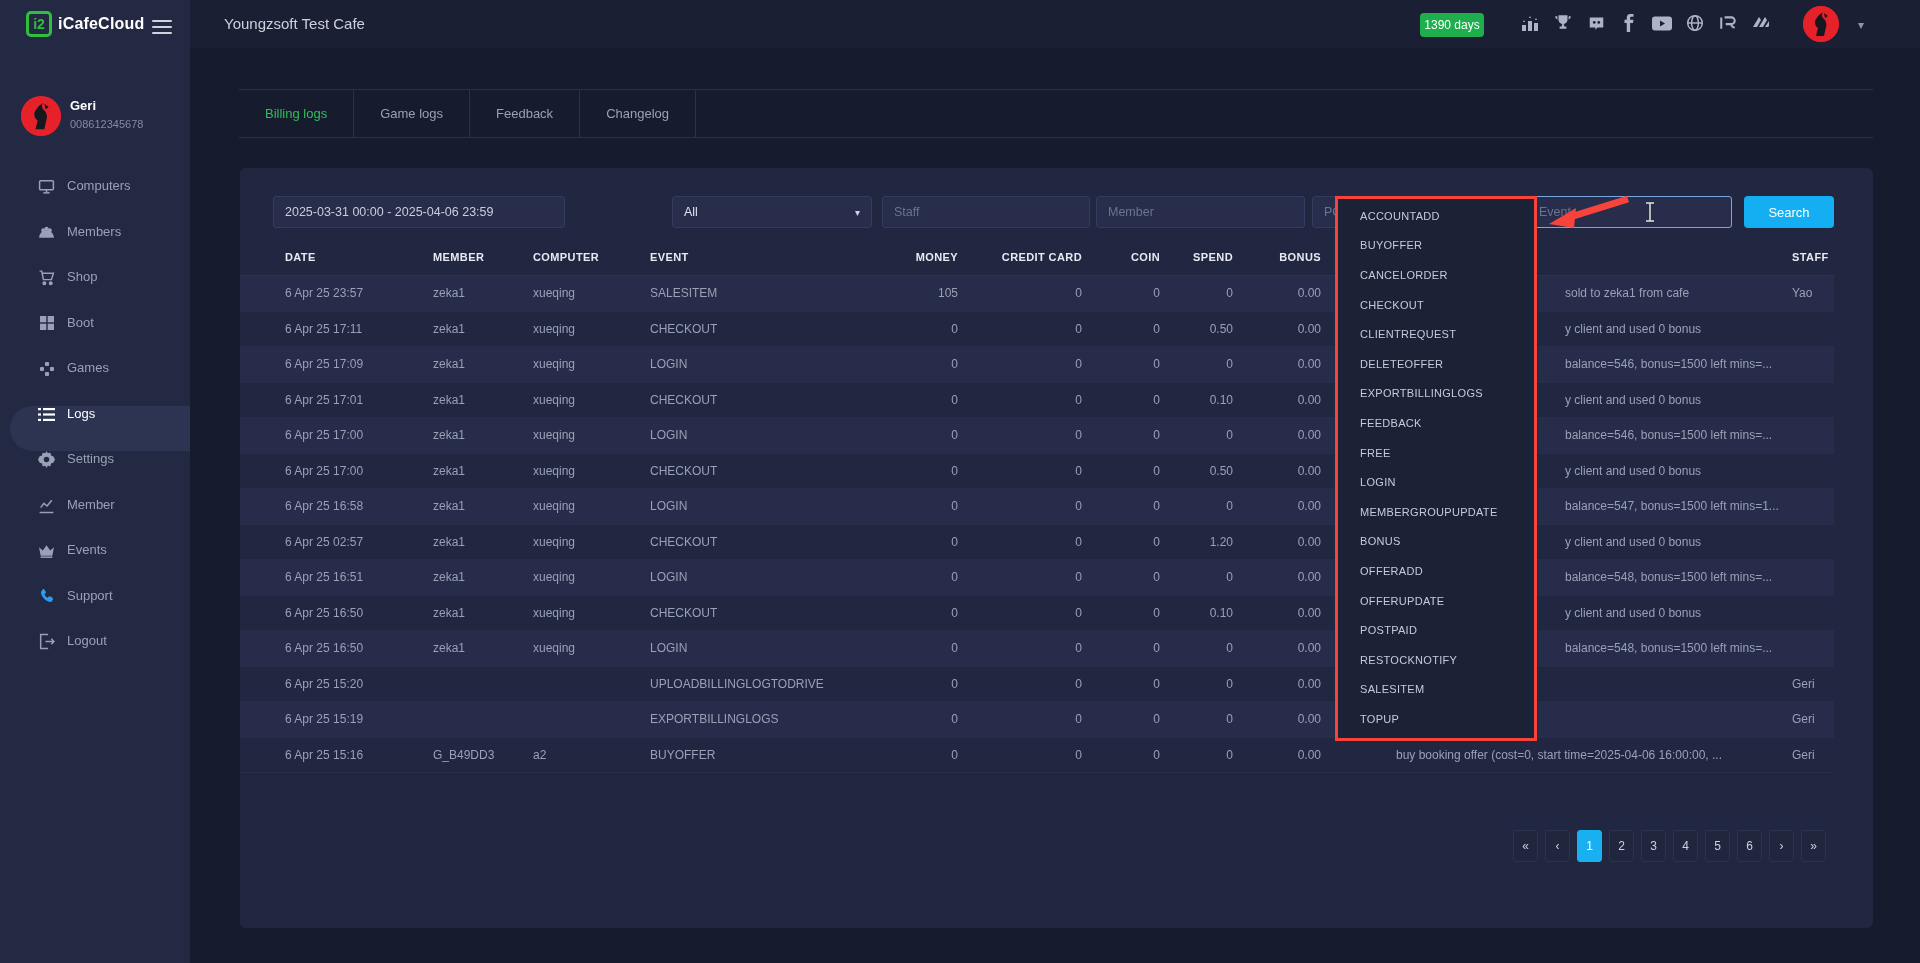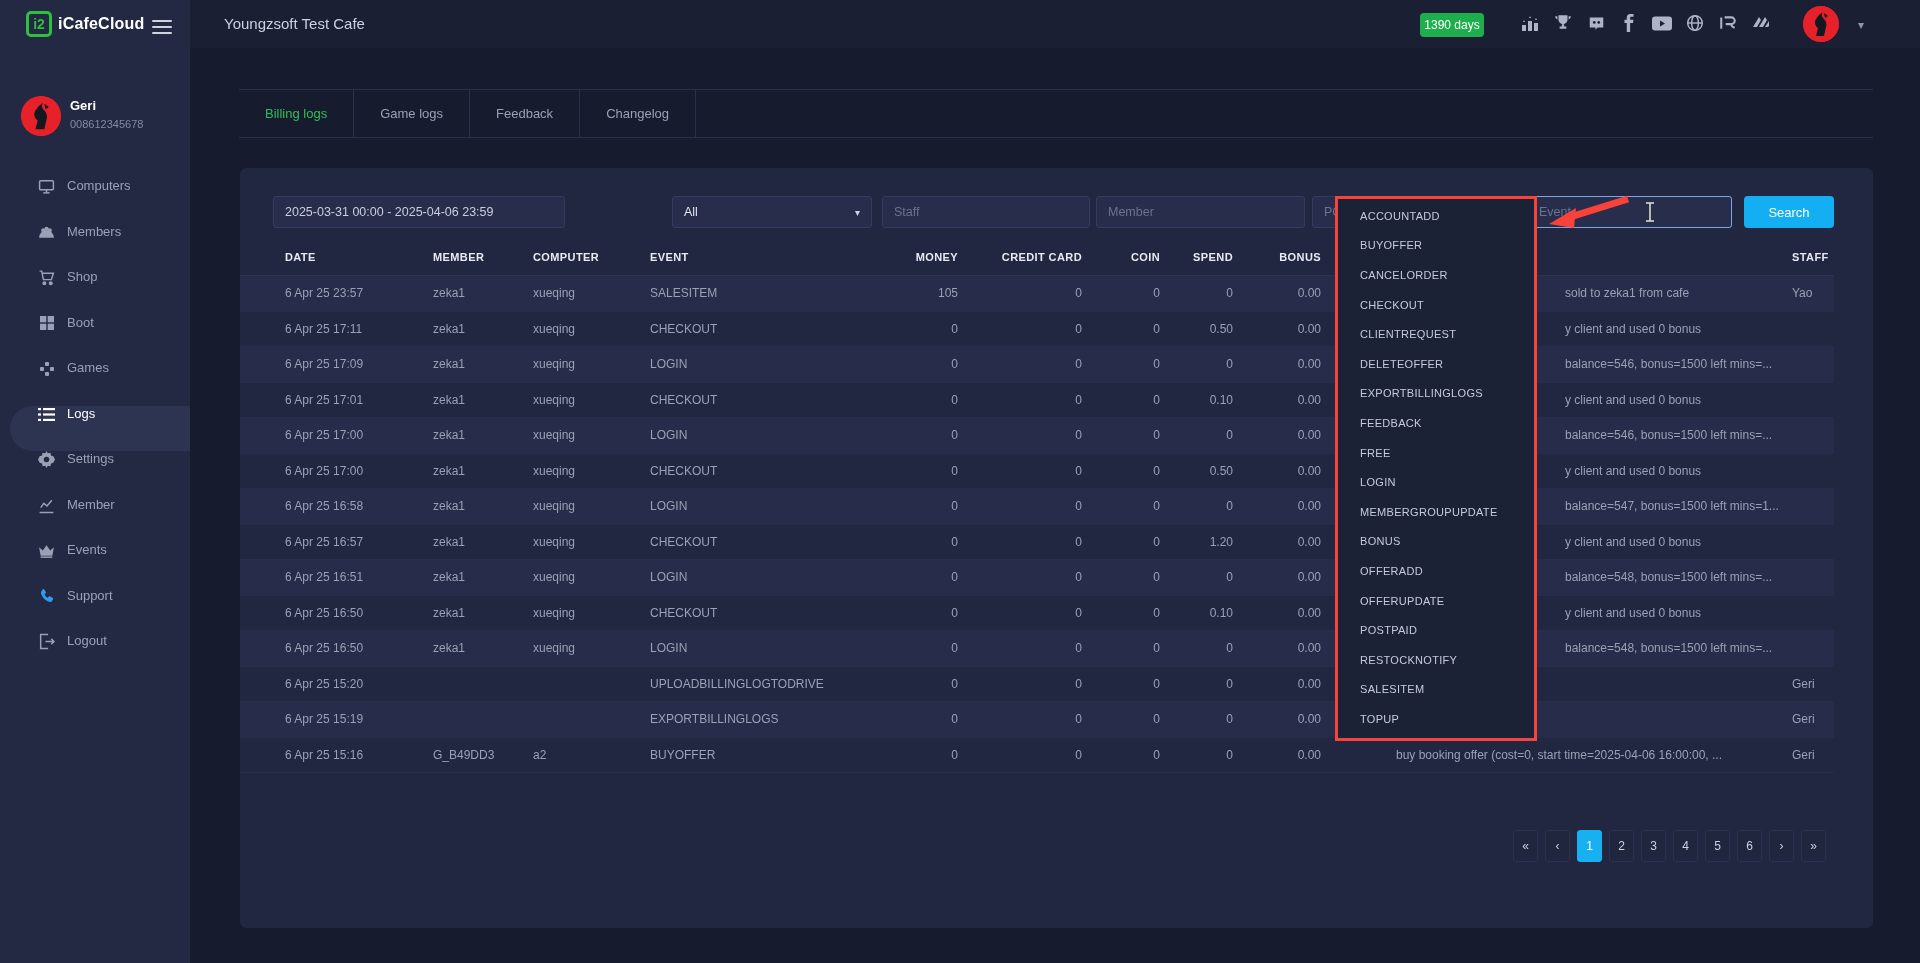--- a/index.html
+++ b/index.html
@@ -443,21 +443,21 @@
         <div class="c event">LOGIN</div>
         <div class="c money">0</div>
         <div class="c credit">0</div>
         <div class="c coin">0</div>
         <div class="c spend">0</div>
         <div class="c bonus">0.00</div>
         <div class="c note clipped">balance=547, bonus=1500 left mins=1...</div>
         <div class="c staff"></div>
       </div>
         <div class="trow">
-        <div class="c date">6 Apr 25 16:57</div>
+        <div class="c date">6 Apr 25 02:57</div>
         <div class="c member">zeka1</div>
         <div class="c computer">xueqing</div>
         <div class="c event">CHECKOUT</div>
         <div class="c money">0</div>
         <div class="c credit">0</div>
         <div class="c coin">0</div>
         <div class="c spend">1.20</div>
         <div class="c bonus">0.00</div>
         <div class="c note clipped">y client and used 0 bonus</div>
         <div class="c staff"></div>

